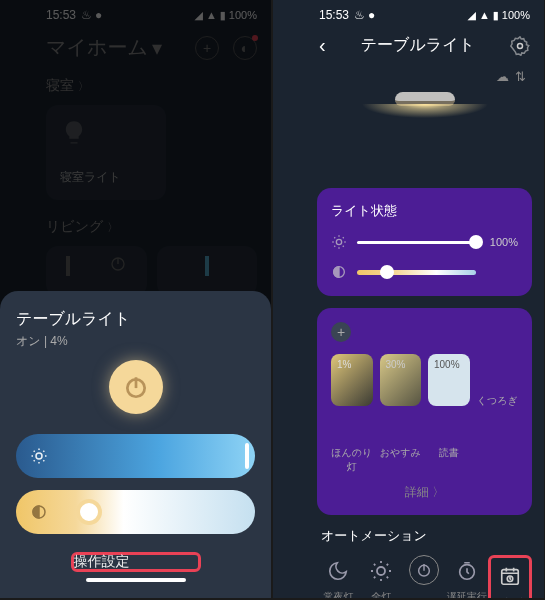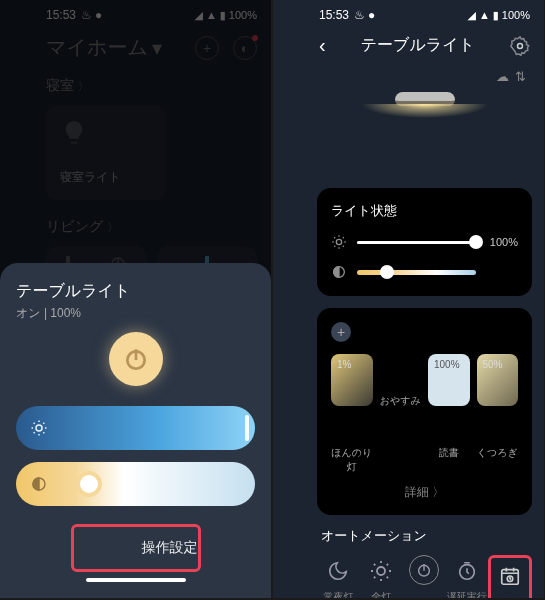--- a/index.html
+++ b/index.html
@@ -27,34 +27,34 @@
   .sheet-title { font-size: 16px; font-weight: 500; margin-bottom: 3px; }
   .sheet-sub { font-size: 12px; color: #aaa; margin-bottom: 10px; }
   .power-btn { width: 54px; height: 54px; border-radius: 50%; background: #f5d89a; margin: 0 auto 20px; display: flex; align-items: center; justify-content: center; box-shadow: 0 0 16px rgba(245,216,154,0.5); }
   .power-btn svg { width: 26px; height: 26px; }
   .slider-bar { height: 44px; border-radius: 22px; margin-bottom: 12px; position: relative; display: flex; align-items: center; padding: 0 14px; }
   .slider-bright { background: linear-gradient(90deg, #2a5a8e 0%, #4ca5e0 60%, #8ed3f5 100%); }
   .slider-bright .handle { position: absolute; right: 6px; width: 4px; height: 26px; background: #fff; border-radius: 2px; }
   .slider-color { background: linear-gradient(90deg, #f0c668 0%, #f5d89a 25%, #fff 45%, #c5e0f0 100%); }
   .slider-color .handle { position: absolute; left: 60px; width: 26px; height: 26px; background: #fff; border-radius: 50%; border: 4px solid #f5d89a; }
   .slider-icon { width: 18px; height: 18px; opacity: 0.9; }
-  .settings-btn { margin: 18px auto 6px; width: 130px; height: 48px; border: 1px solid #666; display: flex; align-items: center; justify-content: flex-end; font-size: 14px; color: #eee; }
+  .settings-btn { margin: 18px auto 6px; width: 130px; height: 20px; border: 1px solid #666; display: flex; align-items: center; justify-content: flex-start; font-size: 14px; color: #eee; }
   .highlight-left { border: 3px solid #e94256; border-radius: 6px; }
   .home-indicator { width: 100px; height: 4px; background: #fff; border-radius: 2px; margin: 6px auto 0; }
   
   
   .r-header { display: flex; align-items: center; justify-content: space-between; padding: 8px 14px; }
   .r-title { font-size: 16px; font-weight: 500; }
   .back-chev { font-size: 20px; }
   .gear { width: 20px; height: 20px;}
   .cloud-row { display: flex; justify-content: flex-end; gap: 6px; padding: 4px 18px; color: #888; font-size: 13px;}
   .light-visual { height: 100px; position: relative; display: flex; justify-content: center; }
   .fixture { width: 60px; height: 14px; background: #c0bfbd; border-radius: 10px 10px 8px 8px; border-bottom: 5px solid #766e5e; margin-top: 4px;}
   .beam { position: absolute; top: 16px; width: 220px; height: 84px; background: radial-gradient(ellipse 90px 20px at 50% 0%, rgba(255,230,160,1) 0%, rgba(255,230,160,0.55) 25%, rgba(255,230,160,0) 70%);}
-  .card { background: #000000; border-radius: 14px; margin: 0 12px 12px; padding: 14px; }
+  .card { background: #4c1d95; border-radius: 14px; margin: 0 12px 12px; padding: 14px; }
   .card-title { font-size: 13px; font-weight: 500; margin-bottom: 14px; }
   .slider-row { display: flex; align-items: center; gap: 10px; margin-bottom: 14px; }
   .sl-icon { width: 16px; height: 16px; flex-shrink: 0; opacity: 0.7; }
   .track { flex: 1; height: 3px; background: #4a5564; border-radius: 2px; position: relative; }
   .track.grad { height: 5px; background: linear-gradient(90deg, #f0c668, #f5d89a, #fff, #a8d0e8); border-radius: 3px;}
   .fill { position: absolute; height: 100%; background: #fff; border-radius: 2px; }
   .knob { position: absolute; width: 14px; height: 14px; background: #fff; border-radius: 50%; top: 50%; transform: translate(-50%, -50%); }
   .pct-label { font-size: 11px; color: #ccc; width: 32px; text-align: right; }
   .scene-head { display: flex; justify-content: space-between; align-items: flex-start; margin-bottom: 12px; }
   .scene-sub { font-size: 10px; color: #888; margin-top: 3px; }
@@ -121,21 +121,21 @@
           </svg>
         </div>
       <div class="living-card">
           <span style="width:4px;height:20px;background:#5ac"></span>
         </div>
     </div>
   </div>
   <div class="dimmed"></div>
   <div class="bottom-sheet">
     <div class="sheet-title">テーブルライト</div>
-    <div class="sheet-sub">オン | 100%</div>
+    <div class="sheet-sub">オン | 4%</div>
     <div class="power-btn">
       <svg viewBox="0 0 24 24" fill="none" stroke="#b8935a" stroke-width="2.5">
           <circle cx="12" cy="13" r="8"></circle>
           <line x1="12" y1="3" x2="12" y2="13"></line>
         </svg>
     </div>
     <div class="slider-bar slider-bright">
       <svg class="slider-icon" viewBox="0 0 24 24" fill="none" stroke="#fff" stroke-width="2">
           <circle cx="12" cy="12" r="4"></circle>
           <path d="M12 2v2M12 20v2M4.9 4.9l1.4 1.4M17.7 17.7l1.4 1.4M2 12h2M20 12h2M4.9 19.1l1.4-1.4M17.7 6.3l1.4-1.4"></path>
@@ -212,28 +212,28 @@
   <div class="card">
     <div class="scene-head">
       <div class="plus-btn">+</div>
     </div>
     <div class="scene-grid">
       <div class="scene-item">
           <div class="scene-card sc1">1%</div>
           <div class="scene-name">ほんのり灯</div>
         </div>
       <div class="scene-item">
+          <div class="scene-card sc2">30%</div>
           <div class="scene-name">おやすみ</div>
         </div>
       <div class="scene-item">
           <div class="scene-card sc3">100%</div>
           <div class="scene-name">読書</div>
         </div>
       <div class="scene-item">
-          <div class="scene-card sc4">50%</div>
           <div class="scene-name">くつろぎ</div>
         </div>
     </div>
     <div class="detail-link"><span>詳細</span> 〉</div>
   </div>
   <div class="auto-section">
     <div class="auto-title">オートメーション</div>
     <div class="auto-row">
       <div class="auto-item">
         <div class="auto-icon">

